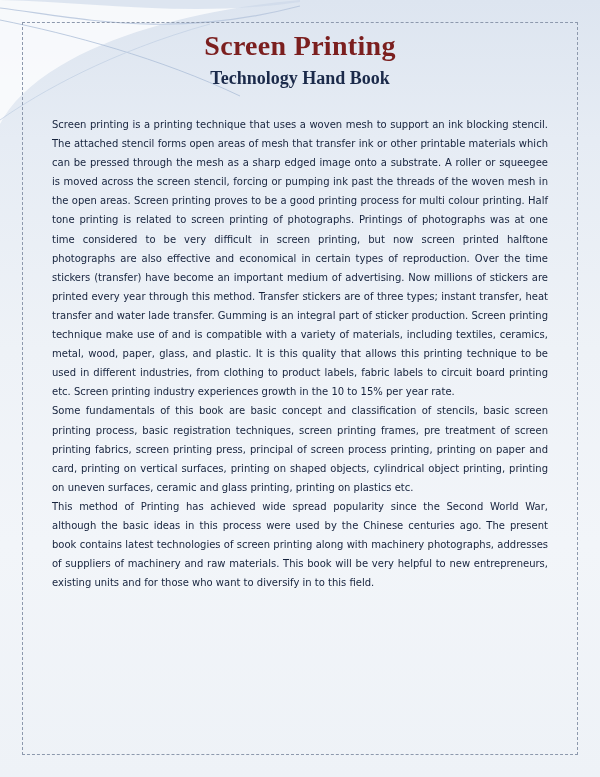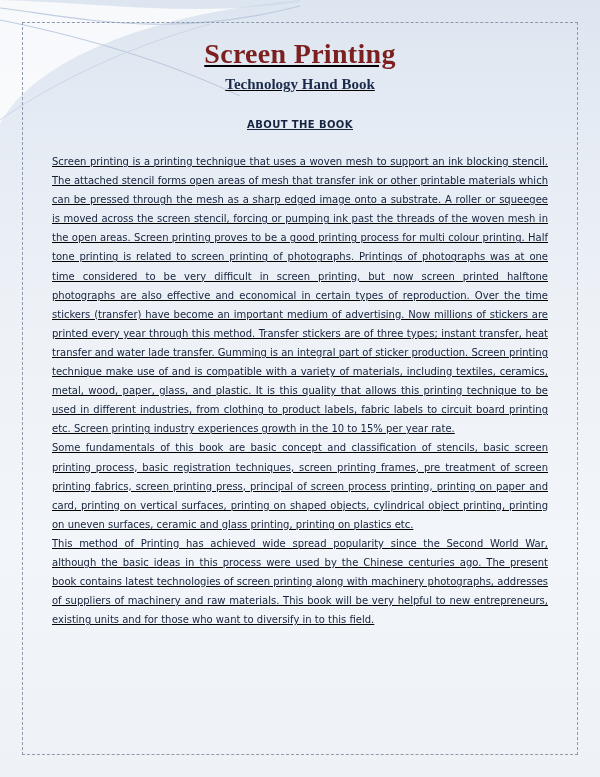--- a/index.html
+++ b/index.html
@@ -39,41 +39,40 @@
     top: 22px;
     right: 22px;
     bottom: 22px;
     border: 1px dashed #8d99ad;
     box-sizing: border-box;
   }
 
   .content {
     position: absolute;
     left: 52px;
-    top: 38px;
+    top: 30px;
     width: 496px;
     box-sizing: border-box;
-    text-decoration: underline;
   }
 
   .title {
     text-align: center;
     font-family: "Liberation Serif", serif;
     font-weight: bold;
     font-size: 28px;
     color: #7b1f1f;
     margin: 0 0 6px 0;
     letter-spacing: 0.3px;
   }
 
   .subtitle {
     text-align: center;
     font-family: "Liberation Serif", serif;
     font-weight: bold;
-    font-size: 15px;
+    font-size: 18px;
     color: #1b2a4a;
     margin: 0 0 26px 0;
   }
 
   .section-heading {
     text-align: center;
     font-family: "DejaVu Sans", sans-serif;
     font-weight: bold;
     font-size: 10px;
     color: #16243f;
@@ -103,21 +102,20 @@
     <path d="M0,8 C80,18 170,40 300,6" fill="none" stroke="#b9c8de" stroke-width="1.2" opacity="0.9"></path>
     <path d="M0,20 C70,34 160,58 240,96" fill="none" stroke="#aebfd8" stroke-width="1" opacity="0.8"></path>
     <path d="M0,120 C40,92 110,52 210,24" fill="none" stroke="#c4d2e5" stroke-width="1" opacity="0.8"></path>
   </svg>
 
   <div class="border-frame"></div>
 
   <div class="content">
     <h1 class="title">Screen Printing</h1>
     <h2 class="subtitle">Technology Hand Book</h2>
-    <div class="section-heading">ABOUT THE BOOK</div>
 
     <div class="body-text">
       <p>Screen printing is a printing technique that uses a woven mesh to support an ink blocking stencil. The attached stencil forms open areas of mesh that transfer ink or other printable materials which can be pressed through the mesh as a sharp edged image onto a substrate. A roller or squeegee is moved across the screen stencil, forcing or pumping ink past the threads of the woven mesh in the open areas. Screen printing proves to be a good printing process for multi colour printing. Half tone printing is related to screen printing of photographs. Printings of photographs was at one time considered to be very difficult in screen printing, but now screen printed halftone photographs are also effective and economical in certain types of reproduction. Over the time stickers (transfer) have become an important medium of advertising. Now millions of stickers are printed every year through this method. Transfer stickers are of three types; instant transfer, heat transfer and water lade transfer. Gumming is an integral part of sticker production. Screen printing technique make use of and is compatible with a variety of materials, including textiles, ceramics, metal, wood, paper, glass, and plastic. It is this quality that allows this printing technique to be used in different industries, from clothing to product labels, fabric labels to circuit board printing etc. Screen printing industry experiences growth in the 10 to 15% per year rate.</p>
       <p>Some fundamentals of this book are basic concept and classification of stencils, basic screen printing process, basic registration techniques, screen printing frames, pre treatment of screen printing fabrics, screen printing press, principal of screen process printing, printing on paper and card, printing on vertical surfaces, printing on shaped objects, cylindrical object printing, printing on uneven surfaces, ceramic and glass printing, printing on plastics etc.</p>
       <p>This method of Printing has achieved wide spread popularity since the Second World War, although the basic ideas in this process were used by the Chinese centuries ago. The present book contains latest technologies of screen printing along with machinery photographs, addresses of suppliers of machinery and raw materials. This book will be very helpful to new entrepreneurs, existing units and for those who want to diversify in to this field.</p>
     </div>
   </div>
 
 </div>
 

